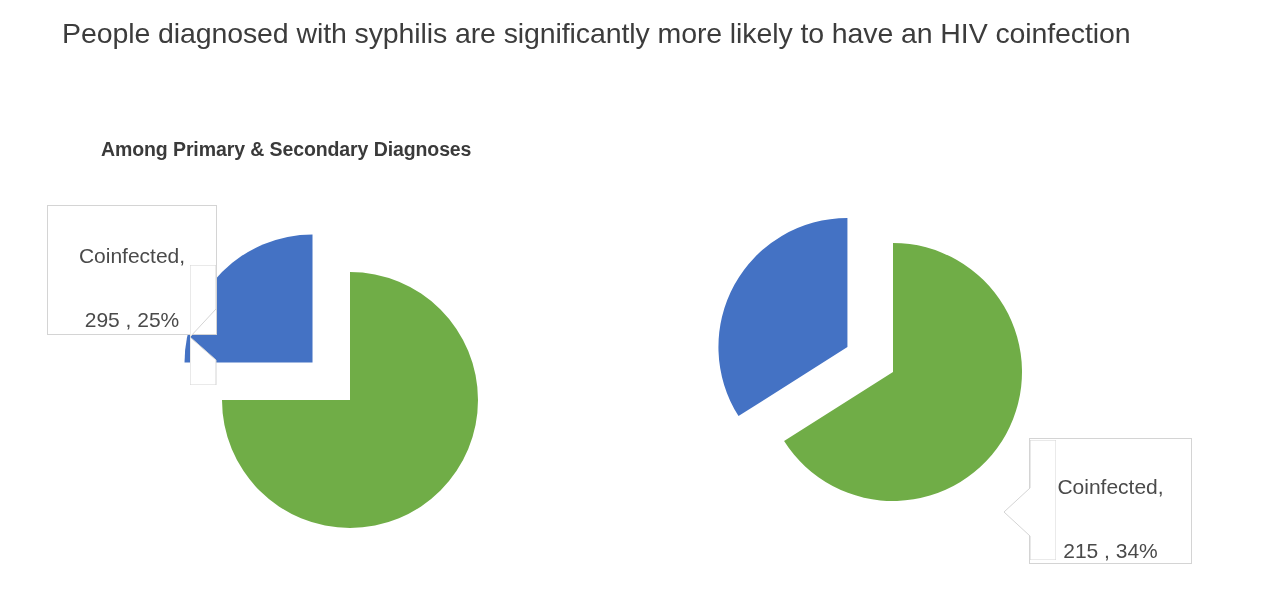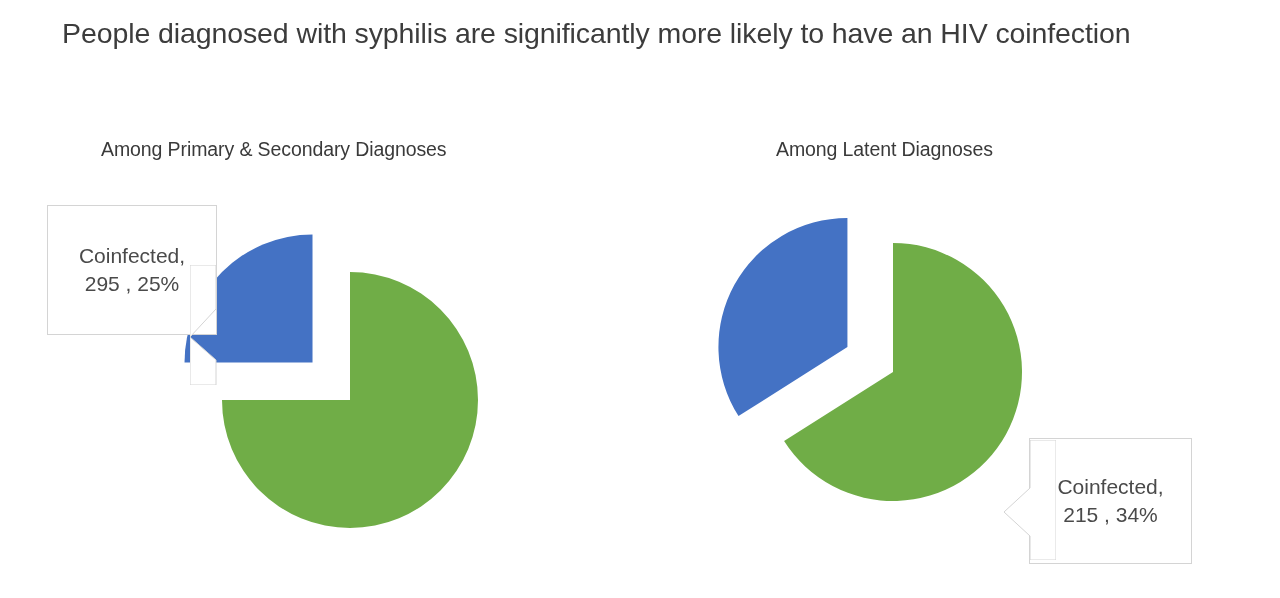--- a/index.html
+++ b/index.html
@@ -37,21 +37,21 @@
     line-height: 1.25;
     color: #3c3c3c;
     letter-spacing: -0.1px;
     white-space: nowrap;
   }
 
   
   .chart-subtitle {
     position: absolute;
     font-size: 19.5px;
-    font-weight: 400;
+    font-weight: 700;
     color: #3a3a3a;
     letter-spacing: -0.1px;
     white-space: nowrap;
   }
   #subtitle-left  { left: 101px; top: 138px; }
   #subtitle-right { left: 776px; top: 138px; }
 
   
   .pie-canvas {
     position: absolute;
@@ -72,21 +72,21 @@
     display: flex;
     flex-direction: column;
     align-items: center;
     justify-content: center;
     font-size: 21px;
     line-height: 1.32;
     color: #4a4a4a;
     text-align: center;
     z-index: 5;
   }
-  .callout .line { white-space: nowrap; display: block; }
+  .callout .line { white-space: nowrap; display: block; margin-top: 36px; }
 
   #callout-left {
     left: 47px;
     top: 205px;
     width: 170px;
     height: 130px;
   }
   #callout-right {
     left: 1029px;
     top: 438px;
@@ -117,21 +117,20 @@
     </g>
 
     <g>
       <path id="p2-green" class="slice" d="M 893 372 L 893 243 A 129 129 0 1 1 784.0816976102401 441.1216565522906 Z" fill="#70AD47"></path>
       <path id="p2-blue" class="slice" d="M 847.4320526377192 346.9488089467108 L 738.5137502479593 416.0704654990014 A 129 129 0 0 1 847.4320526377192 217.9488089467108 Z" fill="#4472C4"></path>
     </g>
   </svg>
 
   <div class="chart-subtitle" id="subtitle-left">Among Primary &amp; Secondary Diagnoses</div>
 
-  <div class="chart-subtitle" id="subtitle-right">Among Latent Diagnoses</div>
 
   <div class="callout" id="callout-left">
     <span class="line">Coinfected,</span>
     <span class="line">295 , 25%</span>
   </div>
 
   <div class="callout" id="callout-right">
     <span class="line">Coinfected,</span>
     <span class="line">215 , 34%</span>
   </div>

